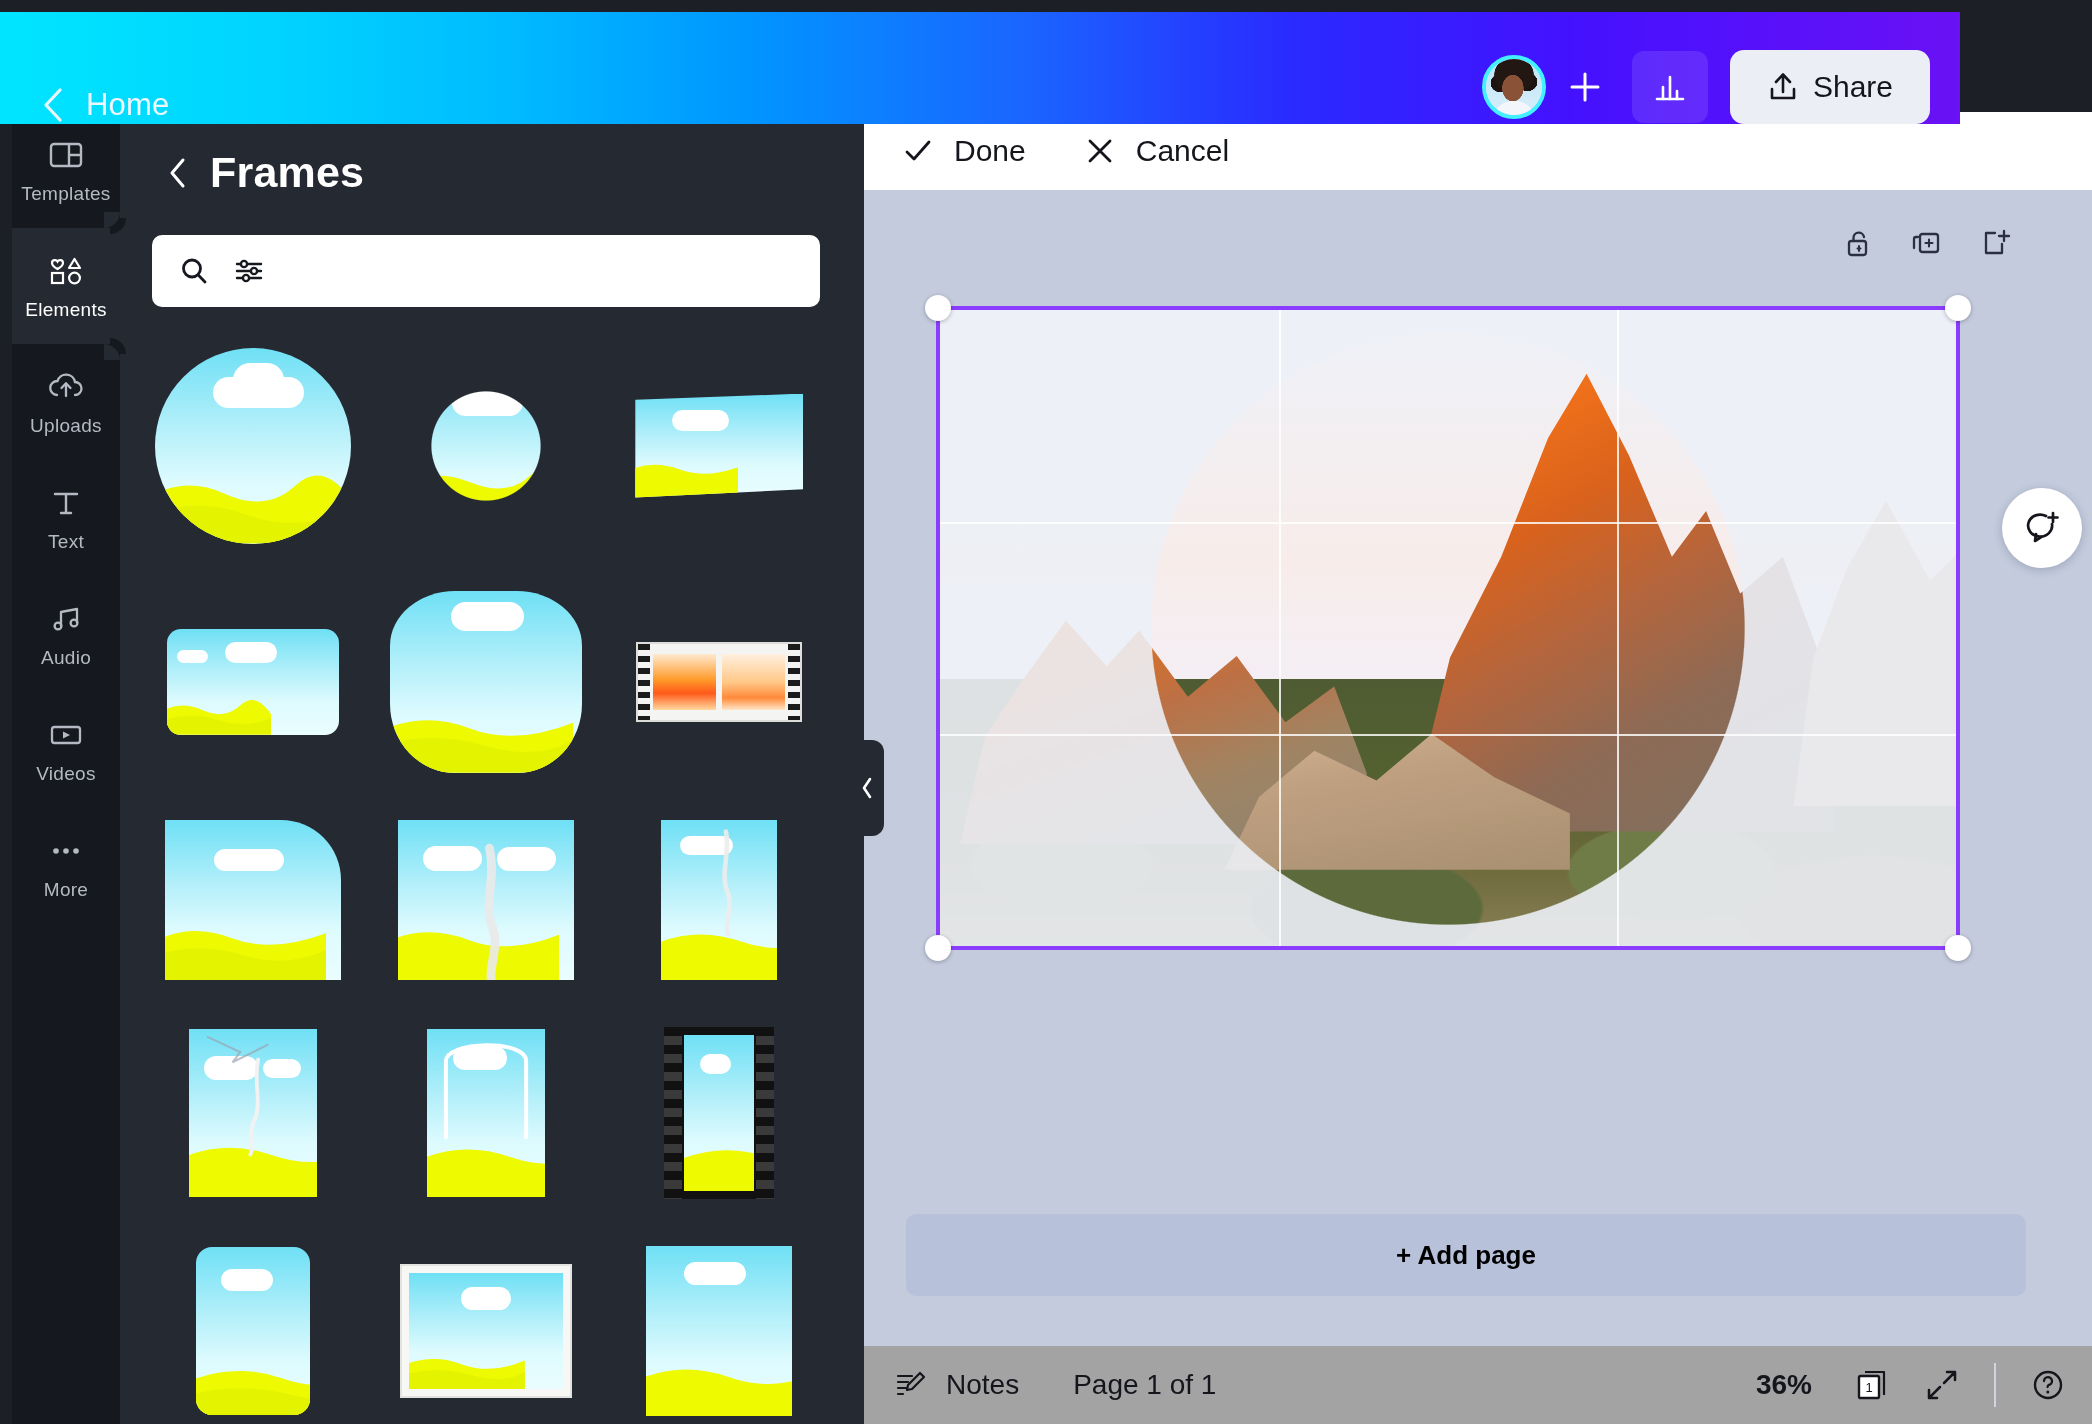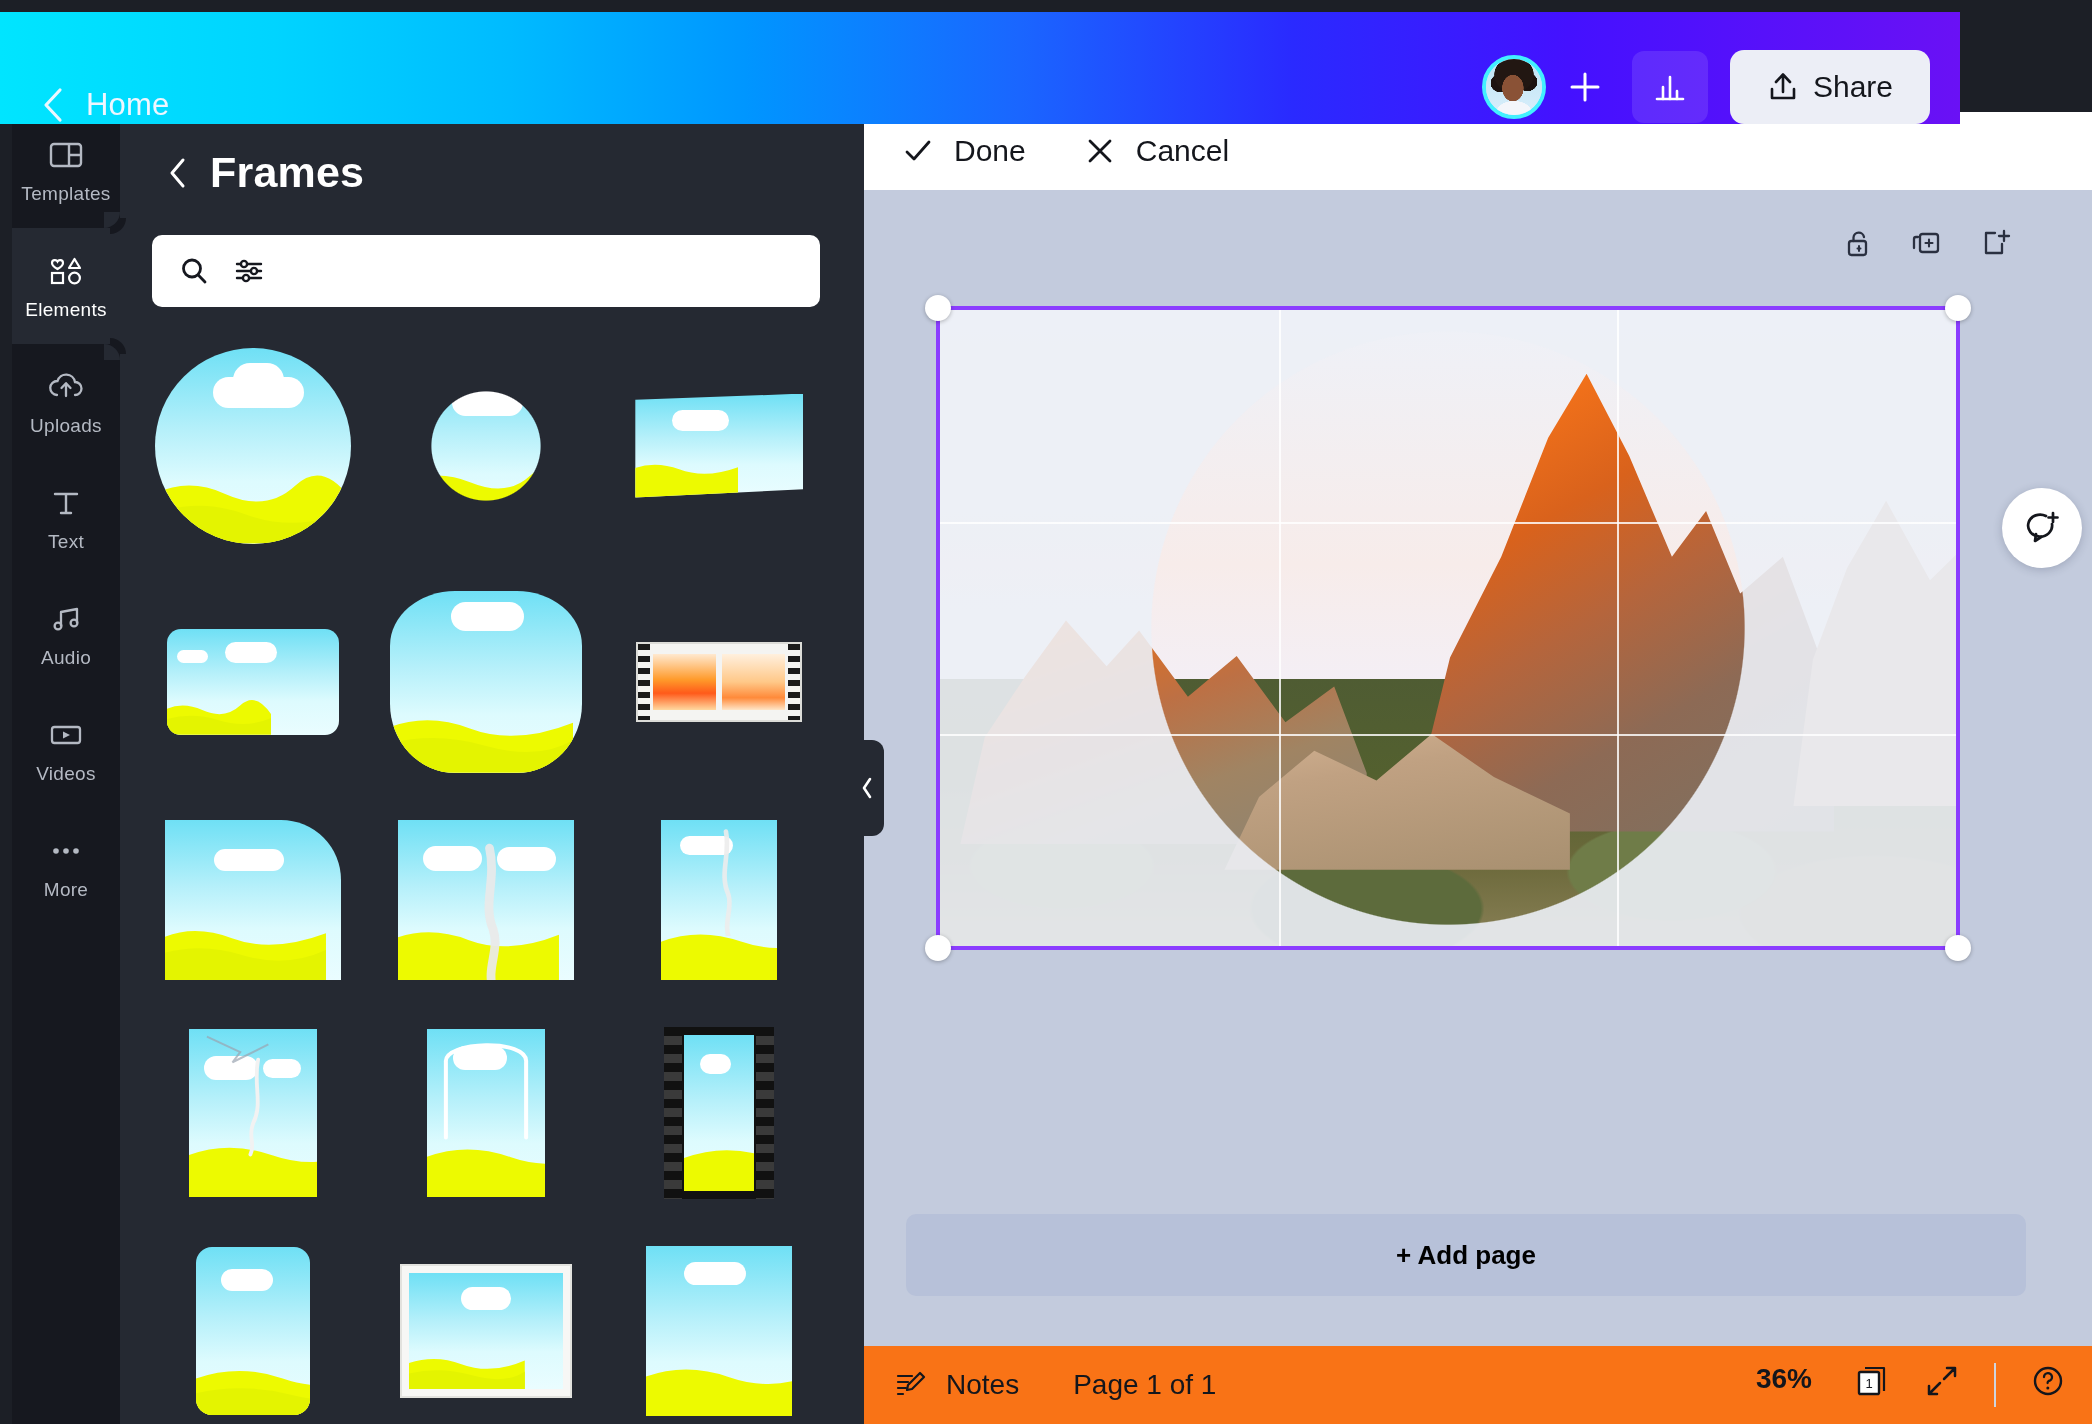--- a/index.html
+++ b/index.html
@@ -254,27 +254,27 @@
     position: absolute; left: 50%; transform: translateX(-50%);
     bottom: 18px; width: 160px; height: 34px;
     background: #ffffff; border-radius: 16px 16px 0 0;
     display: flex; align-items: flex-end; justify-content: center;
   }
   .sheet-notch svg { width: 28px; height: 18px; display:block; margin-bottom: 2px; }
 
   
   .bottombar {
     position: absolute; left: 864px; bottom: 0; width: 1228px; height: 78px;
-    background: #f97316; display: flex; align-items: center; z-index: 35; margin-top: 30px;
+    background: #a3a3a3; display: flex; align-items: center; z-index: 35; margin-top: 30px;
   }
   .bb-left { display: flex; align-items: center; gap: 54px; padding-left: 30px; }
   .bb-notes { display: flex; align-items: center; gap: 18px; }
   .bb-notes svg { width: 34px; height: 34px; display:block; }
   .bb-notes span, .bb-pageinfo { font-size: 28px; color: #14161c; }
-  .bb-right { margin-left: auto; display: flex; gap: 34px; padding-right: 26px; }
+  .bb-right { margin-left: auto; display: flex; align-items: center; gap: 34px; padding-right: 26px; }
   .bb-zoom { font-size: 28px; color: #14161c; font-weight: bold; margin-right: 8px; }
   .bb-right svg { width: 36px; height: 36px; display:block; }
   .bb-div { width: 2px; height: 44px; background: #cfd4de; }
 </style>
 </head>
 <body>
 
 <div class="app">
 
   <div class="topbar">

